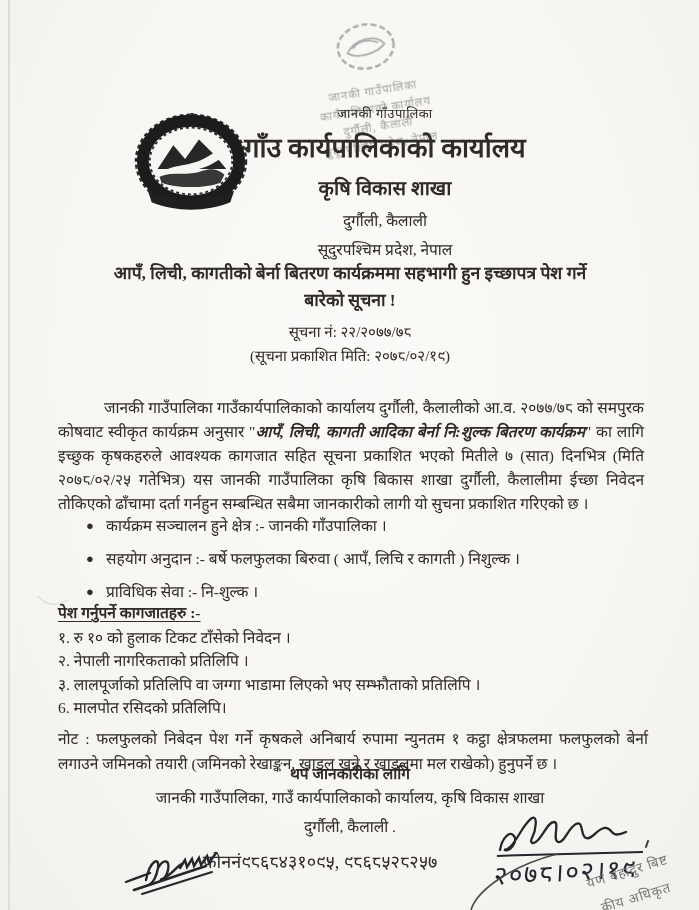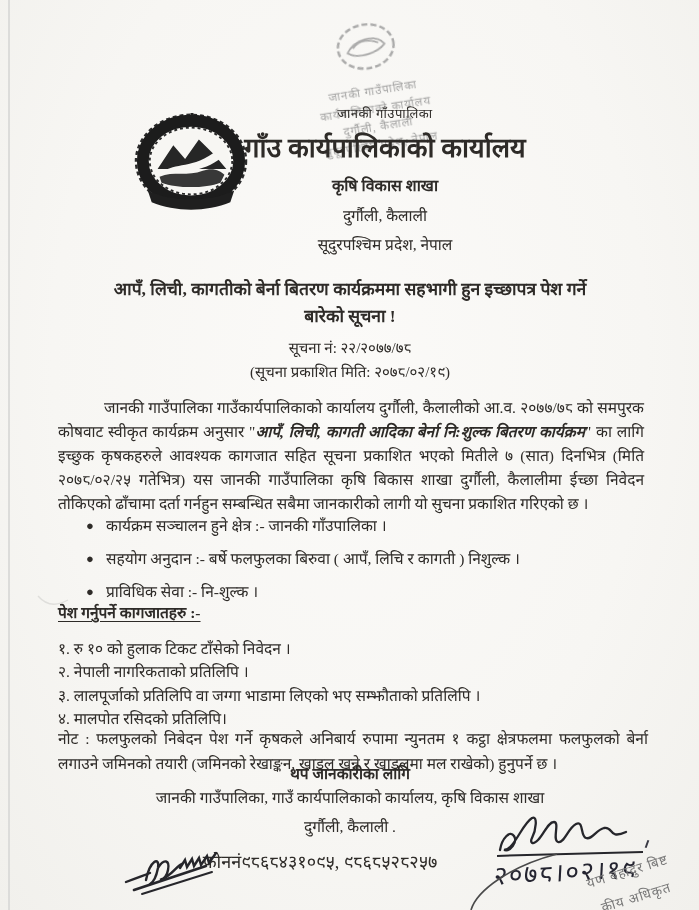--- a/index.html
+++ b/index.html
@@ -22,41 +22,41 @@
     text-align:center;font-size:11.5px;line-height:18px;letter-spacing:1px;
     filter:blur(.35px);
   }
   .ghost-stamp .scribble{margin:0 auto 2px;display:block;}
   
   .emblem{position:absolute;left:132px;top:106px;}
   
   .header{position:absolute;left:180px;top:104px;width:410px;text-align:center;}
   .h-muni{font-size:13px;letter-spacing:.5px;}
   .h-office{font-size:27px;font-weight:bold;margin-top:6px;}
-  .h-branch{font-size:16px;font-weight:bold;margin-top:9px;}
+  .h-branch{font-size:20px;font-weight:bold;margin-top:9px;}
   .h-place{font-size:15.5px;margin-top:8px;}
   .h-prov{font-size:15.5px;margin-top:7px;}
   
-  .title-block{position:absolute;left:50px;top:276px;width:600px;text-align:center;}
+  .title-block{position:absolute;left:50px;top:260px;width:600px;text-align:center;}
   .t1{font-size:17.5px;font-weight:bold;line-height:27px;}
   .t2{font-size:17.5px;font-weight:bold;line-height:27px;text-align:center;}
   .t-no{font-size:15px;margin-top:7px;}
   .t-pub{font-size:15px;margin-top:4px;}
   
   .para{
     position:absolute;left:58px;top:380px;width:586px;
     font-size:15.5px;line-height:24px;text-align:justify;
     text-indent:46px;
   }
   .program-name{font-weight:bold;font-style:italic;}
   .bullets{position:absolute;left:86px;top:515px;width:540px;}
   .bullet-row{display:flex;align-items:flex-start;margin-bottom:11px;font-size:15.5px;line-height:22px;}
   .bullet-dot{width:20px;flex:0 0 20px;font-size:13px;line-height:22px;}
   .docs{position:absolute;left:58px;top:601px;width:590px;font-size:15.5px;line-height:23.5px;}
-  .docs-heading{font-weight:bold;text-decoration:underline;text-underline-offset:3px;margin-bottom:12px;}
+  .docs-heading{font-weight:bold;text-decoration:underline;text-underline-offset:3px;margin-bottom:1px;}
   .doc-item{white-space:nowrap;}
   .note{
     position:absolute;left:58px;top:710px;width:590px;
     font-size:15.5px;line-height:25px;text-align:justify;
   }
   
   .footer{position:absolute;left:55px;top:762px;width:590px;text-align:center;}
   .f-head{font-size:15.5px;font-weight:bold;text-underline-offset:3px;}
   .f-org{font-size:15.5px;margin-top:2px;}
   .f-place{font-size:15.5px;margin-top:7px;font-family:Liberation Serif, serif;}
@@ -140,21 +140,21 @@
       <span class="bullet-dot">●</span>
       <span>प्राविधिक सेवा :- नि-शुल्क ।</span>
     </div>
   </div>
 
   <div class="docs">
     <div class="docs-heading">पेश गर्नुपर्ने कागजातहरु :-</div>
     <div class="doc-item">१. रु १० को हुलाक टिकट टाँसेको निवेदन ।</div>
     <div class="doc-item">२. नेपाली नागरिकताको प्रतिलिपि ।</div>
     <div class="doc-item">३. लालपूर्जाको प्रतिलिपि वा जग्गा भाडामा लिएको भए सम्झौताको प्रतिलिपि ।</div>
-    <div class="doc-item">४. मालपोत रसिदको प्रतिलिपि।</div>
+    <div class="doc-item">6. मालपोत रसिदको प्रतिलिपि।</div>
   </div>
 
   <p class="note">नोट : फलफुलको निबेदन पेश गर्ने कृषकले अनिबार्य रुपामा न्युनतम १ कट्ठा क्षेत्रफलमा फलफुलको बेर्ना लगाउने जमिनको तयारी (जमिनको रेखाङ्कन, खाडल खन्ने र खाडलमा मल राखेको) हुनुपर्ने छ ।</p>
 
   <div class="footer">
     <div class="f-head">थप जानकारीका लागि</div>
     <div class="f-org">जानकी गाउँपालिका, गाउँ कार्यपालिकाको कार्यालय, कृषि विकास शाखा</div>
     <div class="f-place">दुर्गौली, कैलाली .</div>
     <div class="f-phone">फोननं९८६८४३१०९५, ९८६८५२८२५७</div>
   </div>

